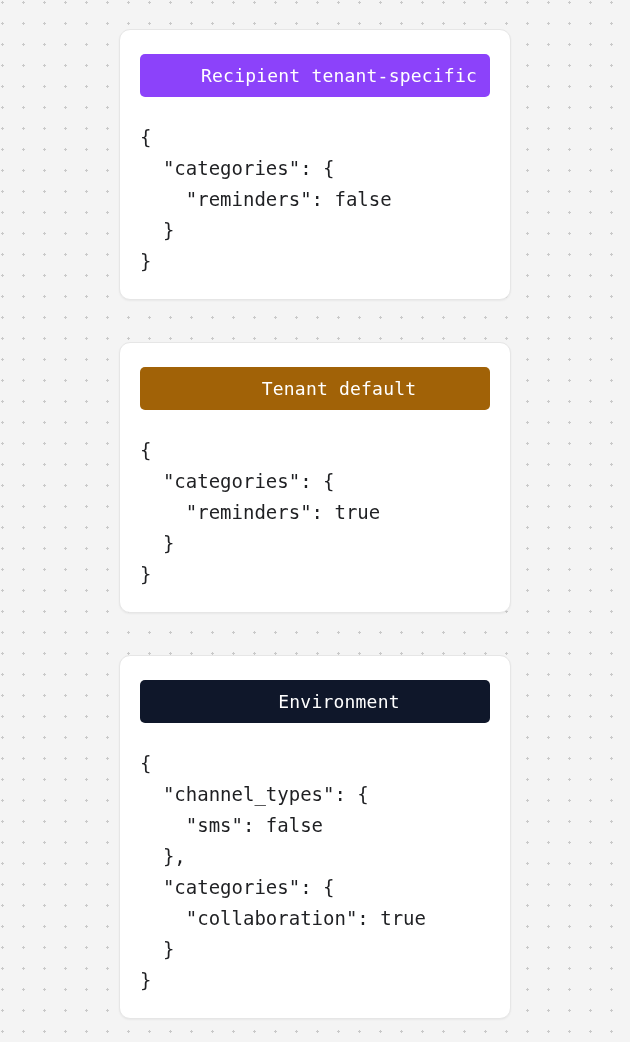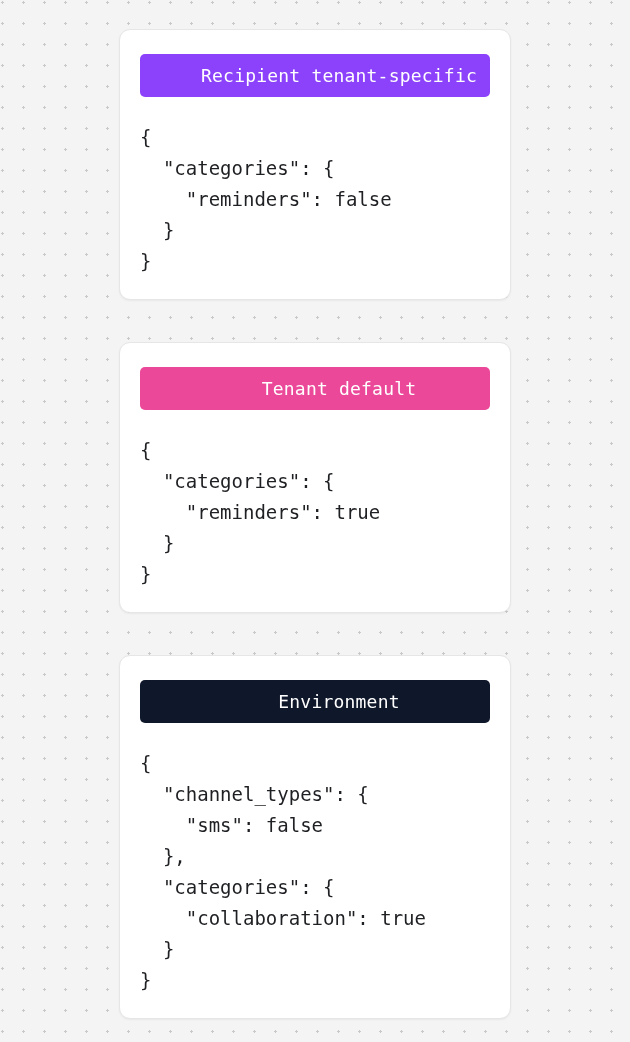--- a/index.html
+++ b/index.html
@@ -77,21 +77,21 @@
   <div class="card">
     <div class="card-badge" style="background-color: rgb(140, 66, 250);">Recipient tenant-specific</div>
     <pre class="card-code">{
   "categories": {
     "reminders": false
   }
 }</pre>
   </div>
 
   <div class="card">
-    <div class="card-badge" style="background-color: #ec4899;">Tenant default</div>
+    <div class="card-badge" style="background-color: #a16207;">Tenant default</div>
     <pre class="card-code">{
   "categories": {
     "reminders": true
   }
 }</pre>
   </div>
 
   <div class="card">
     <div class="card-badge" style="background-color: #0f172a;">Environment</div>
     <pre class="card-code">{

